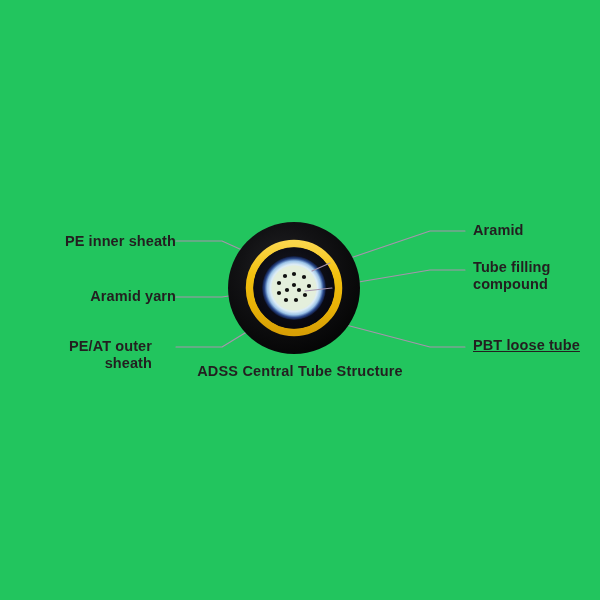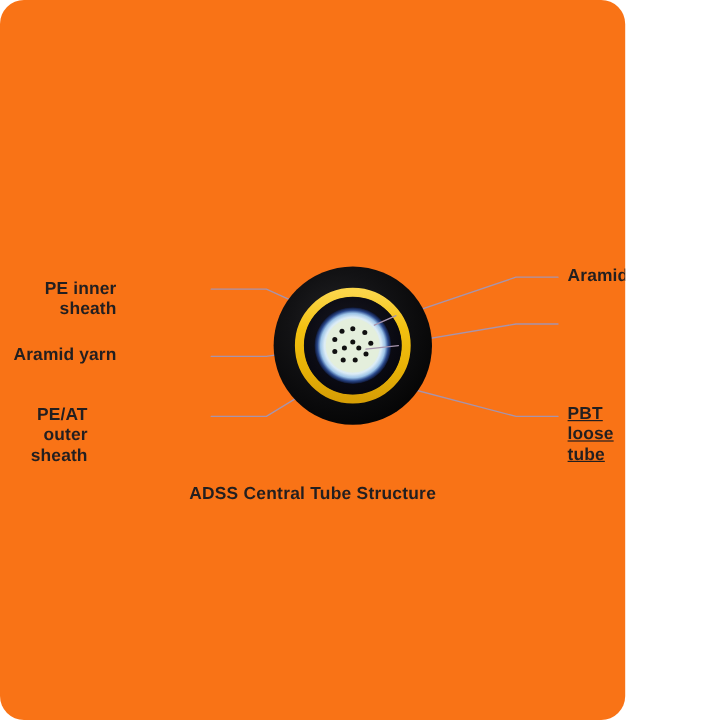--- a/index.html
+++ b/index.html
@@ -2,26 +2,25 @@
 <html><head>
 <meta charset="utf-8">
 <style>
   html, body {
     margin: 0;
     padding: 0;
     background: #ffffff;
   }
   #page {
     position: relative;
-    width: 521px;
+    width: 600px;
     height: 600px;
-    background: #f97316;
+    background: #22c55e;
     overflow: hidden;
     font-family: "Liberation Sans", "DejaVu Sans", sans-serif;
-    border-radius: 20px;
   }
 
   
   #diagram-svg {
     position: absolute;
     left: 0;
     top: 0;
     width: 600px;
     height: 600px;
     display: block;
@@ -57,21 +56,20 @@
     position: absolute;
     left: 0;
     right: 0;
     top: 363px;
     text-align: center;
     font-family: "Liberation Sans", "DejaVu Sans", sans-serif;
     font-weight: bold;
     font-size: 14.5px;
     color: #231f20;
     letter-spacing: 0.2px;
-    margin-top: 41px;
   }
 </style>
 </head>
 <body>
 
 <div id="page">
 
   <svg id="diagram-svg" viewBox="0 0 600 600" xmlns="http://www.w3.org/2000/svg">
     <defs>
 
@@ -146,18 +144,20 @@
   </svg>
 
   <div class="label left" id="label-pe-inner-sheath">PE inner sheath</div>
 
   <div class="label left" id="label-aramid-yarn">Aramid yarn</div>
 
   <div class="label left" id="label-pe-at-outer">PE/AT outer sheath</div>
 
   <div class="label right" id="label-fiber">Aramid</div>
 
+  <div class="label right" id="label-tube-filling">Tube filling
+compound</div>
 
   <div class="label right" id="label-pbt-loose-tube">PBT loose tube</div>
 
   <div id="caption">ADSS Central Tube Structure</div>
 
 </div>
 
 </body></html>

